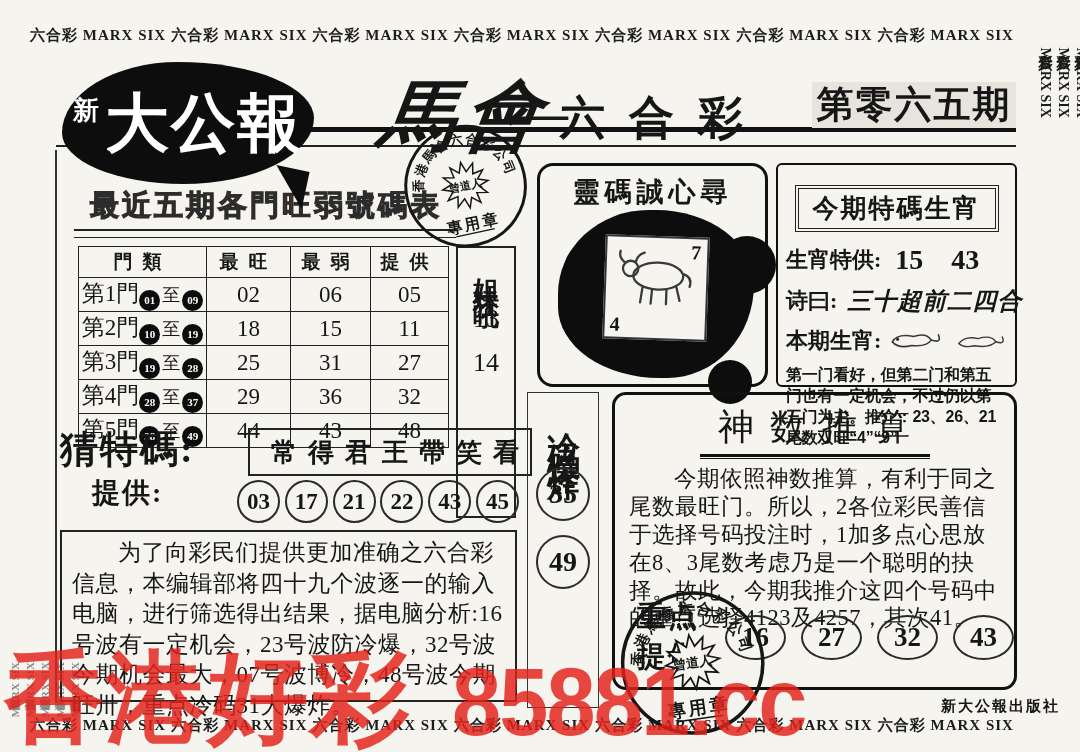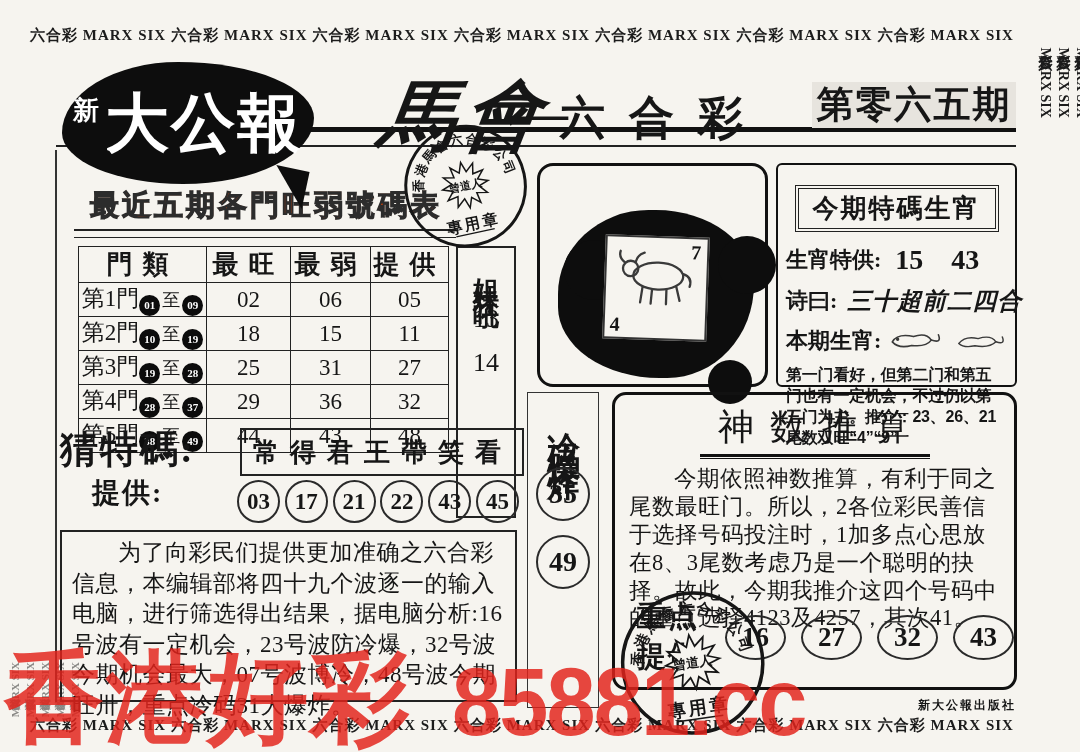--- a/index.html
+++ b/index.html
@@ -29,34 +29,34 @@
         font-size:37px;font-weight:900;letter-spacing:2px;text-align:center;line-height:46px;z-index:3;}
   .rule-thick{left:306px;top:127px;width:710px;height:5px;background:#111;}
   .rule-thin{left:56px;top:145px;width:960px;height:2px;background:#222;}
   .left-rule{left:55px;top:150px;width:2px;height:552px;background:#333;}
   
   .sec-title{left:90px;top:186px;font-size:29px;font-weight:800;letter-spacing:3px;
         color:#c2410c;-webkit-text-stroke:1.1px #2c2c2c;white-space:nowrap;}
   .sec-underline{left:74px;top:229px;width:382px;height:6px;border-top:2px solid #222;border-bottom:1px solid #222;}
   table.gates{left:78px;top:246px;position:absolute;border-collapse:collapse;table-layout:fixed;}
   table.gates th,table.gates td{border:1.6px solid #222;text-align:center;padding:0;}
-  table.gates th{font-size:26px;font-weight:700;letter-spacing:10px;height:30px;}
+  table.gates th{font-size:19px;font-weight:700;letter-spacing:10px;height:30px;}
   table.gates td{font-size:23px;height:31px;}
   td.gatecell{font-size:19px;letter-spacing:0;white-space:nowrap;}
   .gcirc{display:inline-block;width:21px;height:21px;line-height:21px;border-radius:50%;
         background:#0c0c0c;color:#fff;font-size:11px;font-weight:700;text-align:center;
         vertical-align:-3px;letter-spacing:0;}
   .tolbl{font-size:18px;margin:0 2px;}
   .sisters{left:456px;top:246px;width:60px;height:272px;border:2px solid #222;
         display:flex;flex-direction:column;align-items:center;padding-top:10px;box-sizing:border-box;}
   .sisters .vt{writing-mode:vertical-rl;font-size:26px;letter-spacing:8px;font-weight:600;}
   .sisters .num{font-size:26px;margin-top:14px;}
   .guess-label{left:60px;top:424px;font-size:38px;font-weight:900;letter-spacing:2px;}
-  .phrase-box{left:240px;top:428px;width:280px;height:44px;border:2px solid #222;
-        display:flex;align-items:center;justify-content:flex-start;}
+  .phrase-box{left:248px;top:428px;width:280px;height:44px;border:2px solid #222;
+        display:flex;align-items:center;justify-content:flex-end;}
   .phrase-box span{font-size:26px;font-weight:600;letter-spacing:11px;margin-left:11px;white-space:nowrap;}
   .offer-label{left:92px;top:474px;font-size:28px;font-weight:900;letter-spacing:2px;}
   .offer-row{left:237px;top:480px;width:282px;display:flex;justify-content:space-between;}
   .ncirc{width:43px;height:43px;border:2px solid #2a2a2a;border-radius:50%;box-sizing:border-box;
         display:flex;align-items:center;justify-content:center;font-size:23px;font-weight:600;}
   .para-box{left:60px;top:530px;width:457px;height:172px;border:2.5px solid #222;box-sizing:border-box;
         padding:6px 10px;}
   .para-box p{margin:0;font-size:23px;line-height:1.33;text-indent:2em;letter-spacing:.5px;}
   
   .cold{left:527px;top:392px;width:72px;height:316px;border:1.6px solid #333;box-sizing:border-box;
@@ -93,21 +93,21 @@
   .d-title{text-align:center;margin-top:8px;font-size:36px;font-weight:400;letter-spacing:16px;margin-left:15px;}
   .d-underline{width:230px;margin:2px auto 6px auto;height:5px;border-top:3px solid #111;border-bottom:1px solid #111;box-sizing:border-box;}
   .d-body{margin:0;padding:0 14px;font-size:22.5px;line-height:1.24;text-indent:2em;letter-spacing:.5px;}
   .d-bottom{position:absolute;left:0;bottom:10px;width:100%;display:flex;align-items:center;}
   .d-keylabel{font-size:29px;font-weight:900;margin-left:22px;letter-spacing:2px;}
   .d-circles{display:flex;gap:15px;margin-left:22px;}
   .ecirc{width:61px;height:45px;border:2px solid #2a2a2a;border-radius:50%;box-sizing:border-box;
         display:flex;align-items:center;justify-content:center;font-size:27px;font-weight:600;}
   
   .stamp{z-index:20;}
-  .publisher{left:820px;top:697px;width:196px;text-align:right;font-size:12px;letter-spacing:2px;font-weight:600;}
+  .publisher{left:864px;top:697px;width:196px;text-align:right;font-size:15px;letter-spacing:2px;font-weight:600;}
   
   .watermark{left:0px;top:650px;width:877px;display:flex;align-items:flex-end;gap:40px;
         font-family:"Liberation Sans","DejaVu Sans",sans-serif;color:#e3231b;opacity:.83;
         z-index:50;pointer-events:none;}
   .wm-cn{font-size:100px;font-weight:900;letter-spacing:2px;line-height:.95;margin-left:4px;white-space:nowrap;}
   .wm-site{font-size:96px;font-weight:900;line-height:.9;letter-spacing:-2px;transform:scaleX(.92);transform-origin:left bottom;white-space:nowrap;}
 </style>
 </head>
 <body>
 
@@ -239,20 +239,21 @@
     <p>为了向彩民们提供更加准确之六合彩信息，本编辑部将四十九个波逐一的输入电脑，进行筛选得出结果，据电脑分析:16号波有一定机会，23号波防冷爆，32号波今期机会最大，07号波博冷，48号波今期旺卅，重点冷码31大爆炸。</p>
   </div>
 
   <div class="abs cold">
     <div class="vt">冷码爆炸</div>
     <div class="ncirc">35</div>
     <div class="ncirc">49</div>
   </div>
 
   <div class="abs spirit">
+    <div class="spirit-title">靈碼誠心尋</div>
     <div class="cloud">
       <div class="cloud-b1"></div>
       <div class="cloud-b2"></div>
       <div class="cloud-b3"></div>
     </div>
     <div class="oxcard">
       <span class="ox-7">7</span>
       <svg width="96" height="78" viewBox="0 0 100 74">
         <g stroke="#3a3a3a" fill="none" stroke-width="2.4" stroke-linecap="round">
           <ellipse cx="54" cy="36" rx="26" ry="14"></ellipse>

